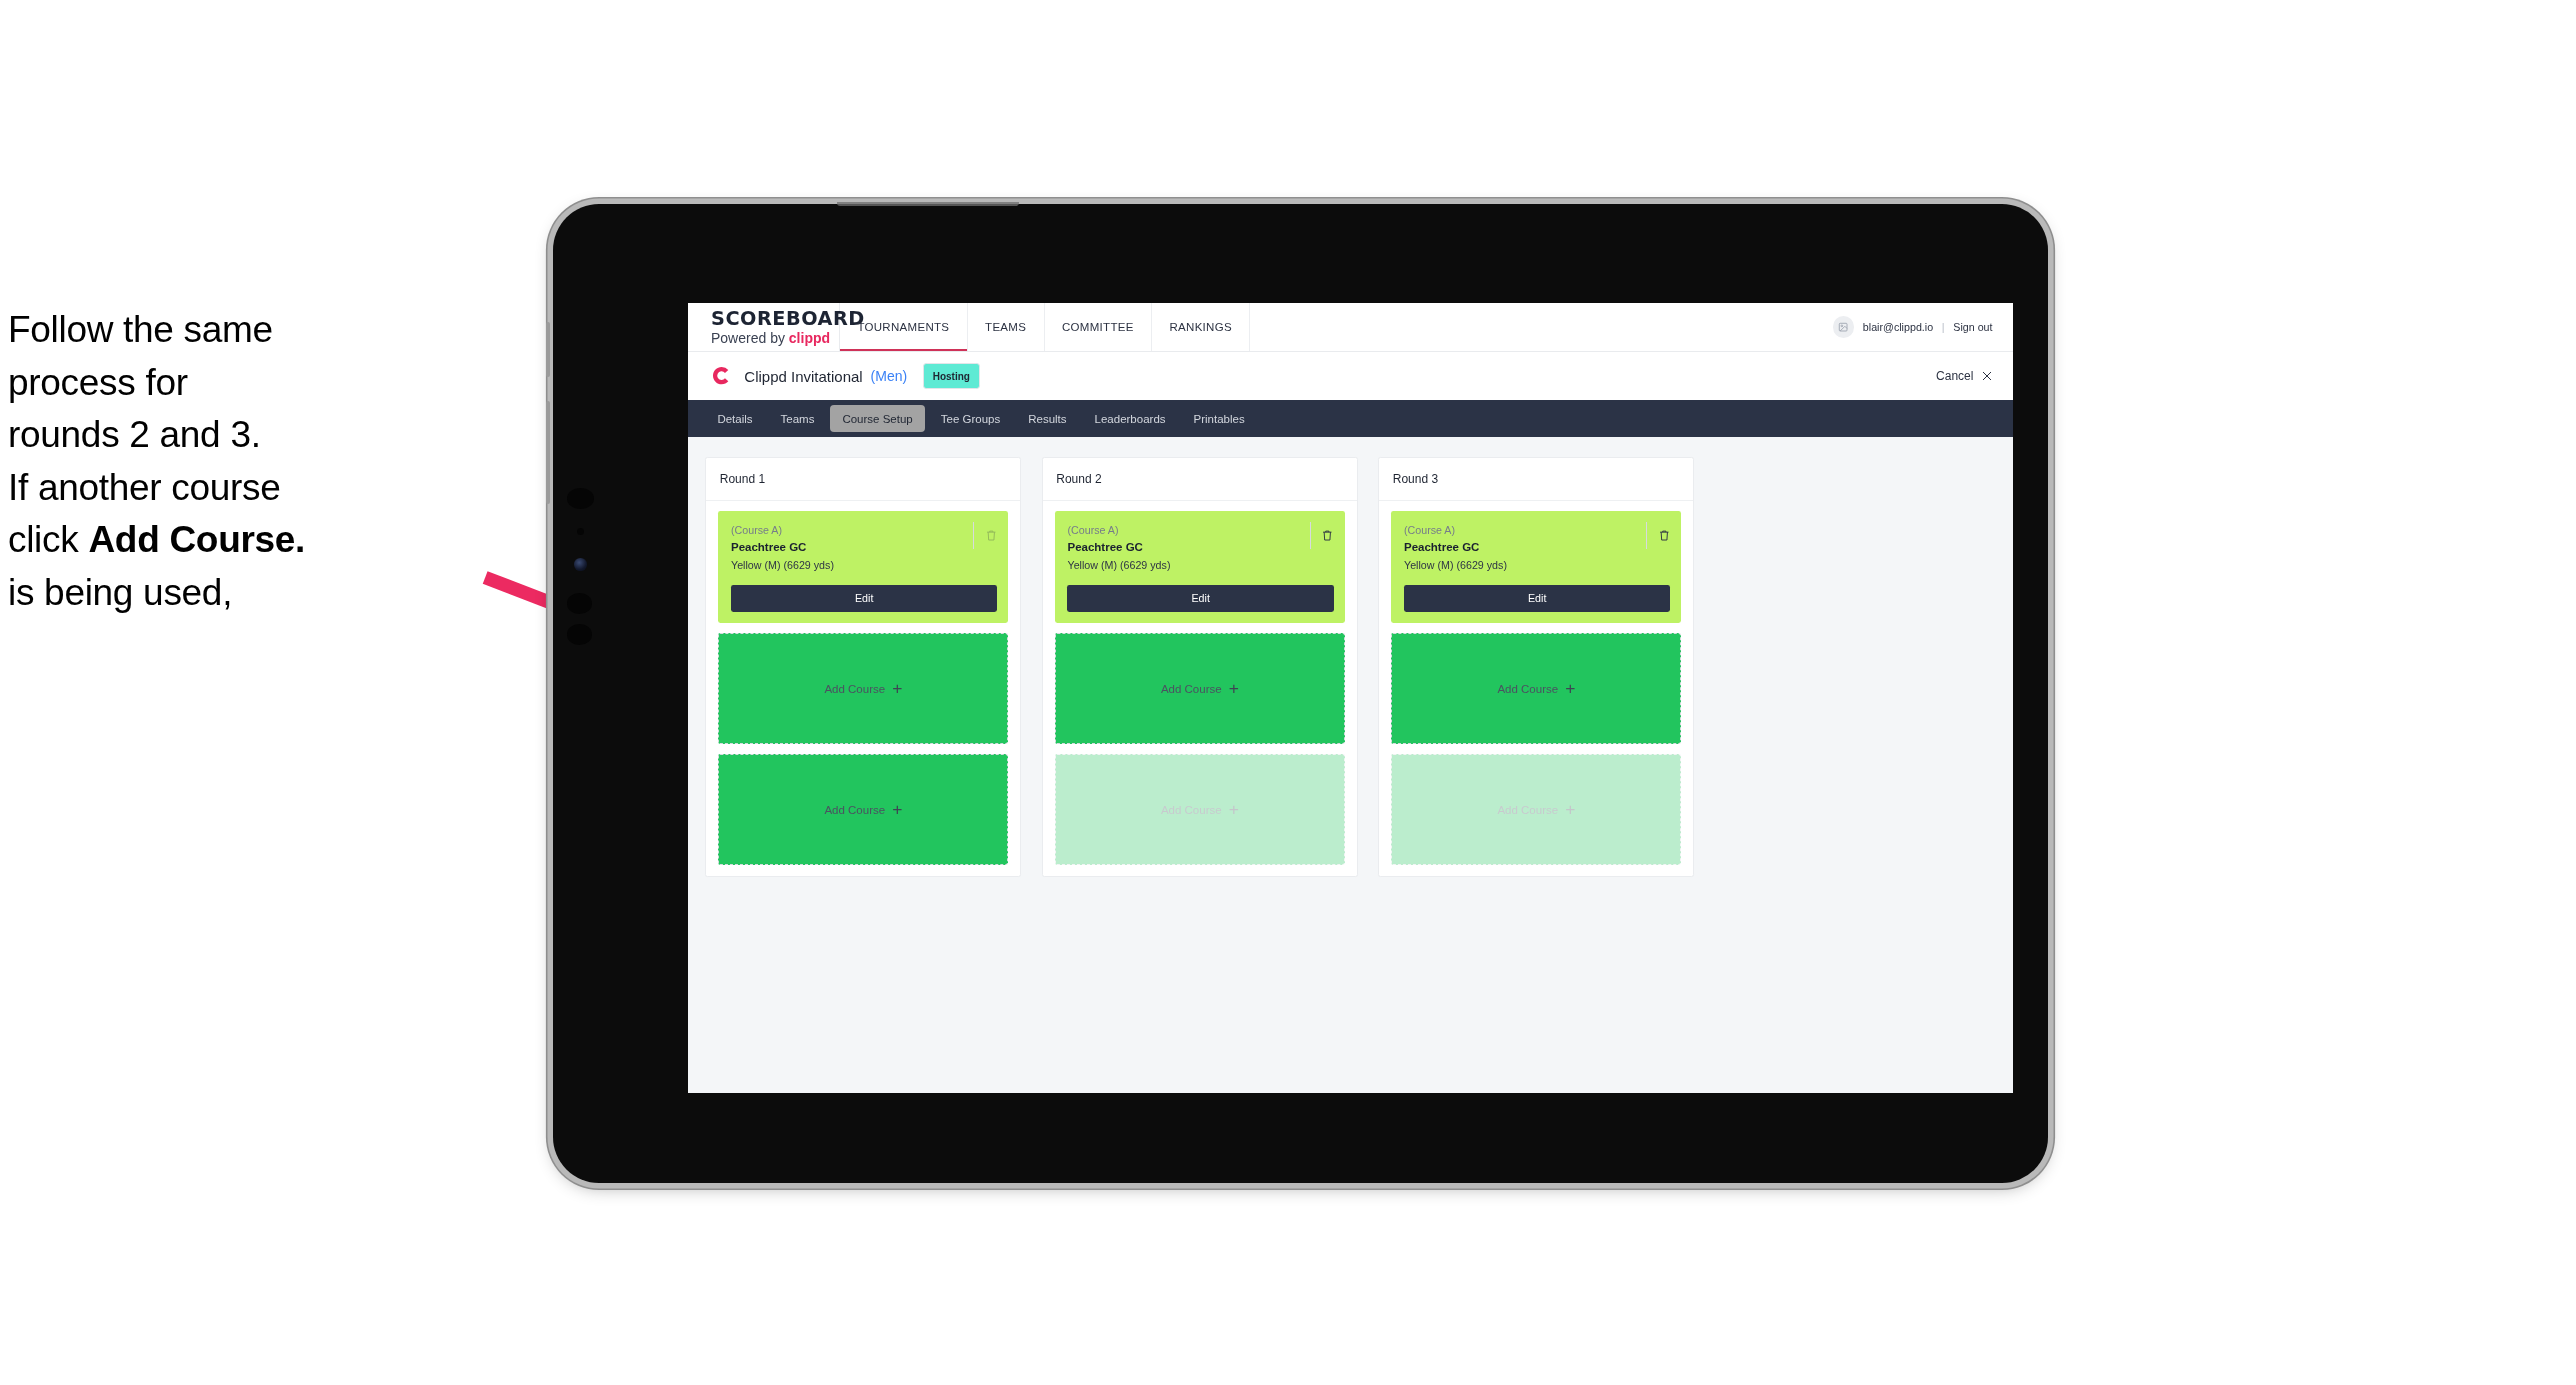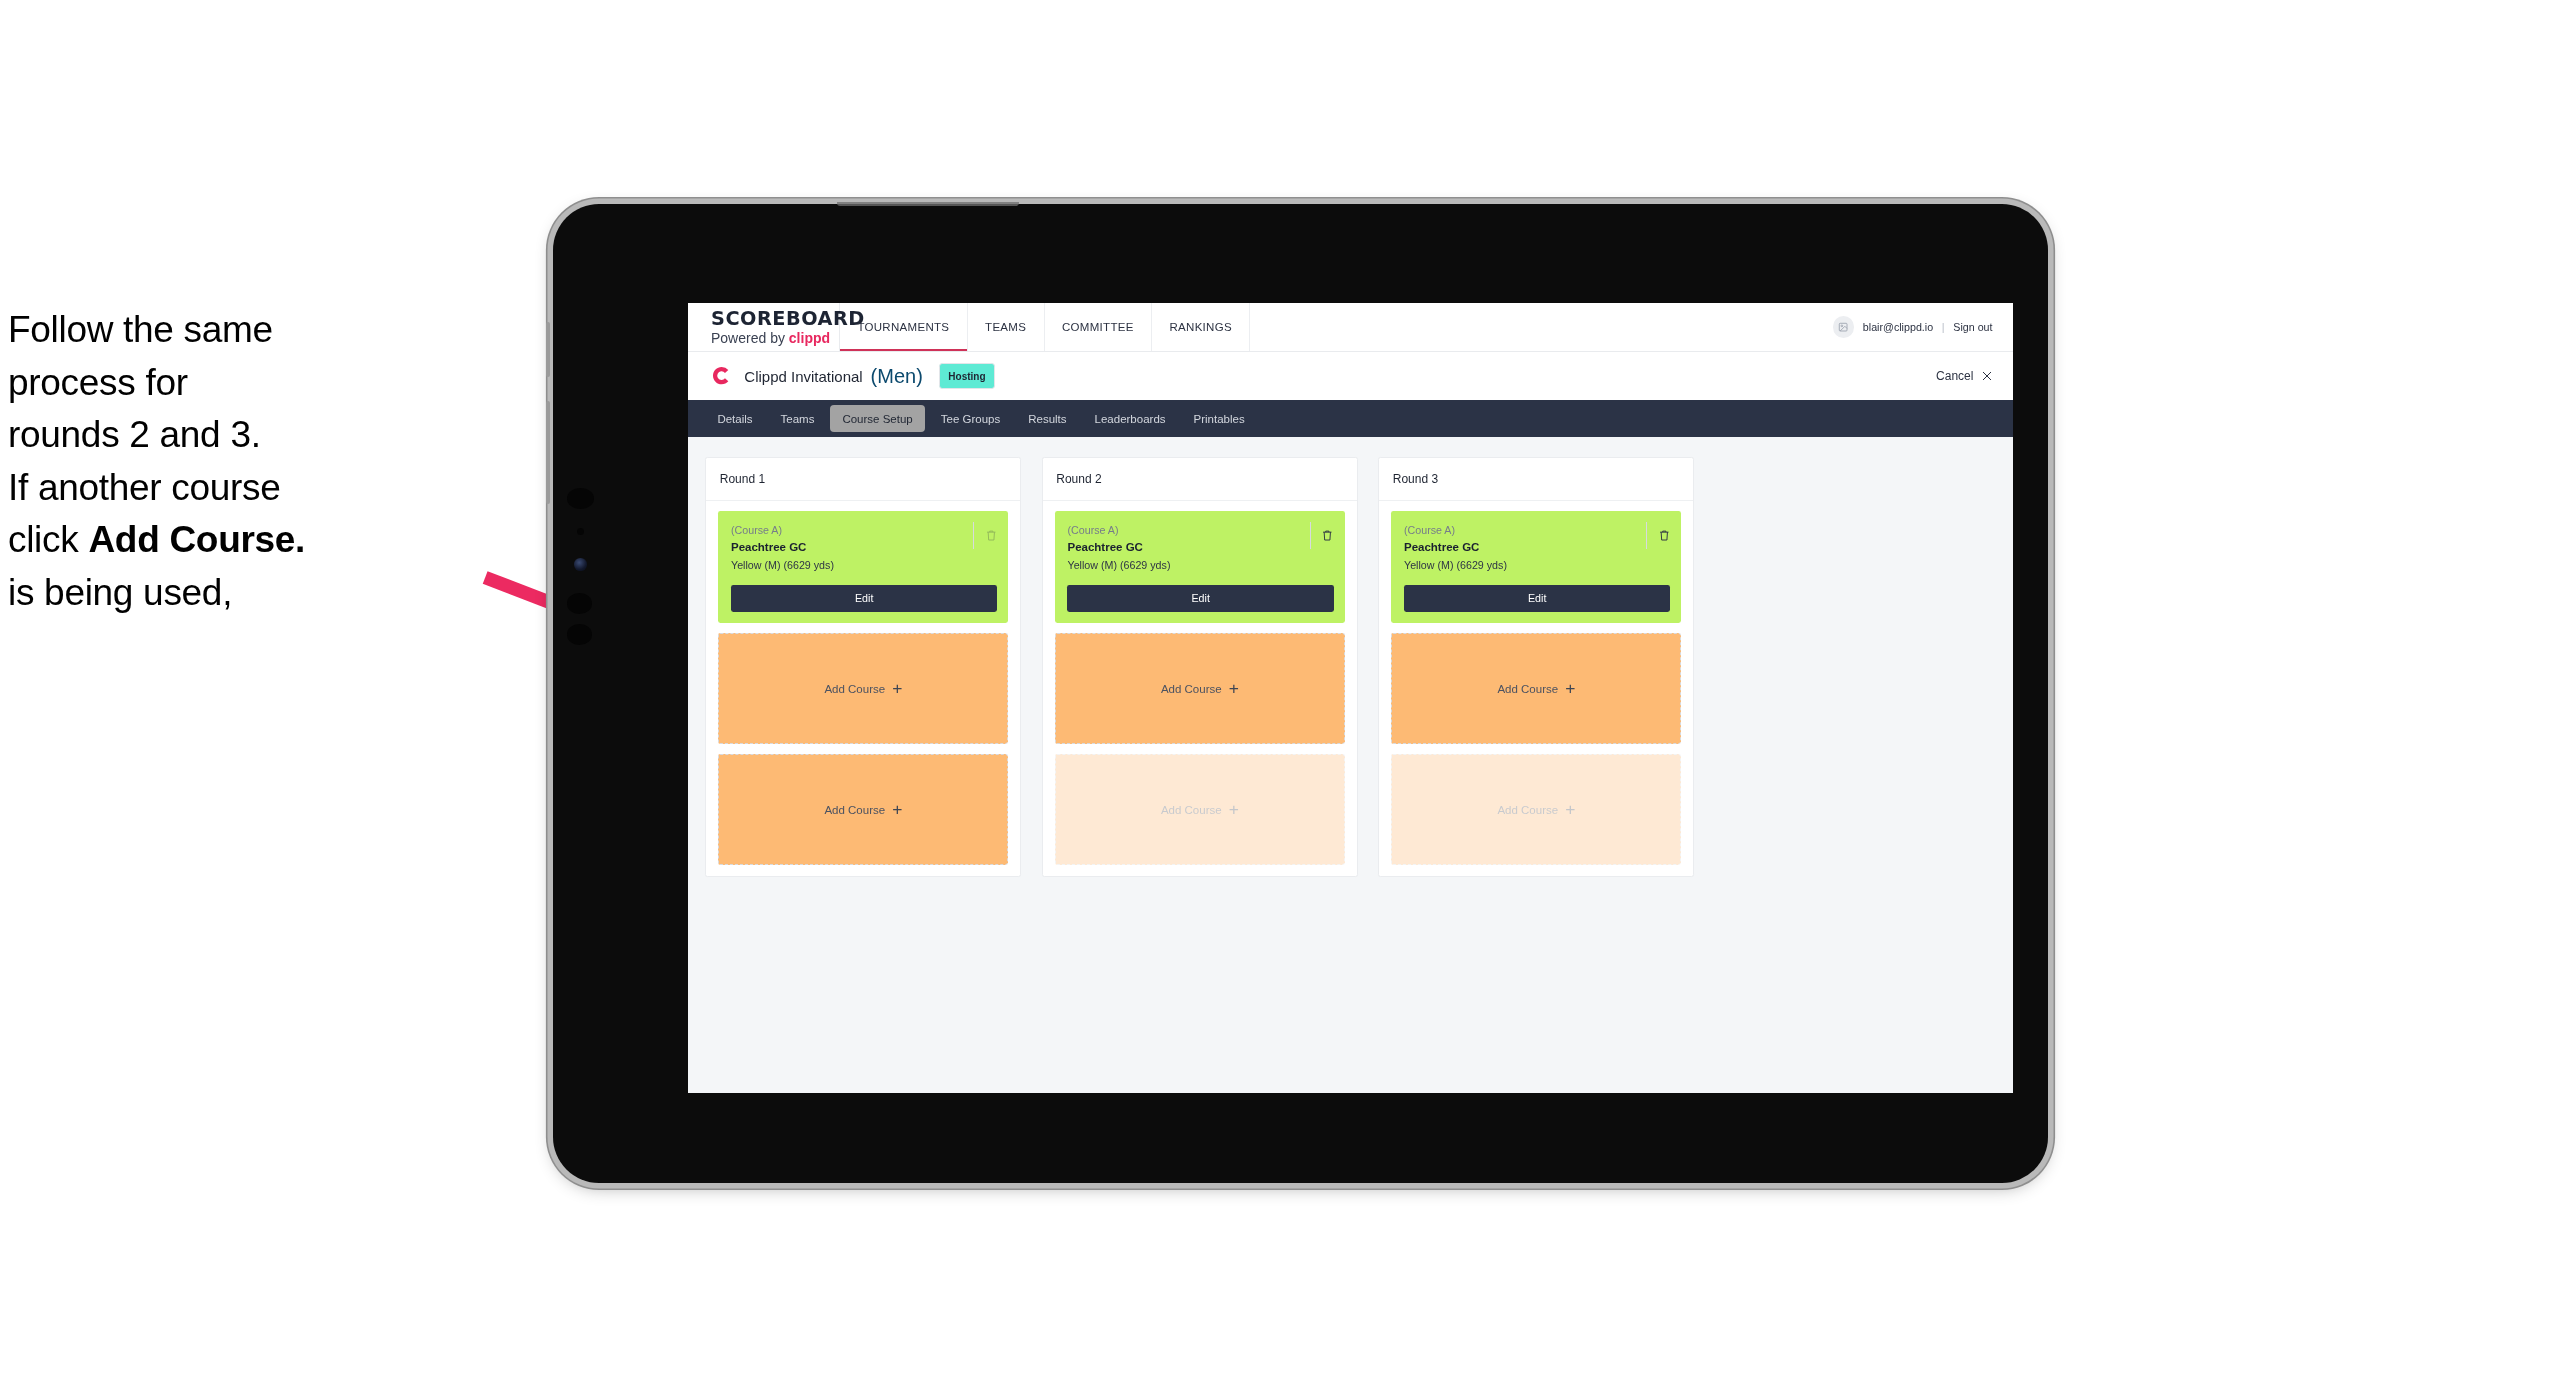--- a/index.html
+++ b/index.html
@@ -184,21 +184,21 @@
     display: flex;
     align-items: center;
     padding: 0 20.5px 0 22px;
     gap: 10.3px;
   }
   .c-logo {
     width: 24px; height: 24px;
     display: flex; align-items: center; justify-content: center;
   }
   .tourn-name { font-size: 15px; color: #1f2532; font-weight: 400; }
-  .tourn-gender { font-size: 20px; color: #0c4a6e; margin-left: -2.4px; }
+  .tourn-gender { font-size: 14px; color: #3b82f6; margin-left: -2.4px; }
   .hosting-badge {
     border: 0.8px solid #e2e5e9;
     border-radius: 3.2px;
     padding: 6.3px 8.7px;
     font-size: 10px;
     font-weight: 700;
     color: #1f2532;
     background: #5eead4;
     margin-left: 5.5px;
   }
@@ -290,21 +290,21 @@
     margin-top: 10.3px;
     border: 0.8px dashed #d8dbe0;
     border-radius: 2.4px;
     height: 111px;
     display: flex;
     align-items: center;
     justify-content: center;
     gap: 7.1px;
     color: #4b5261;
     font-size: 11.5px;
-    background: #fdba74;
+    background: #22c55e;
     cursor: pointer;
   }
   .add-course.faded { opacity: 0.30; }
   .add-course .plus { font-size: 17.4px; line-height: 1; color: #3e4553; font-weight: 300; }
 </style>
 </head>
 <body>
 
 <div id="stage">
 

